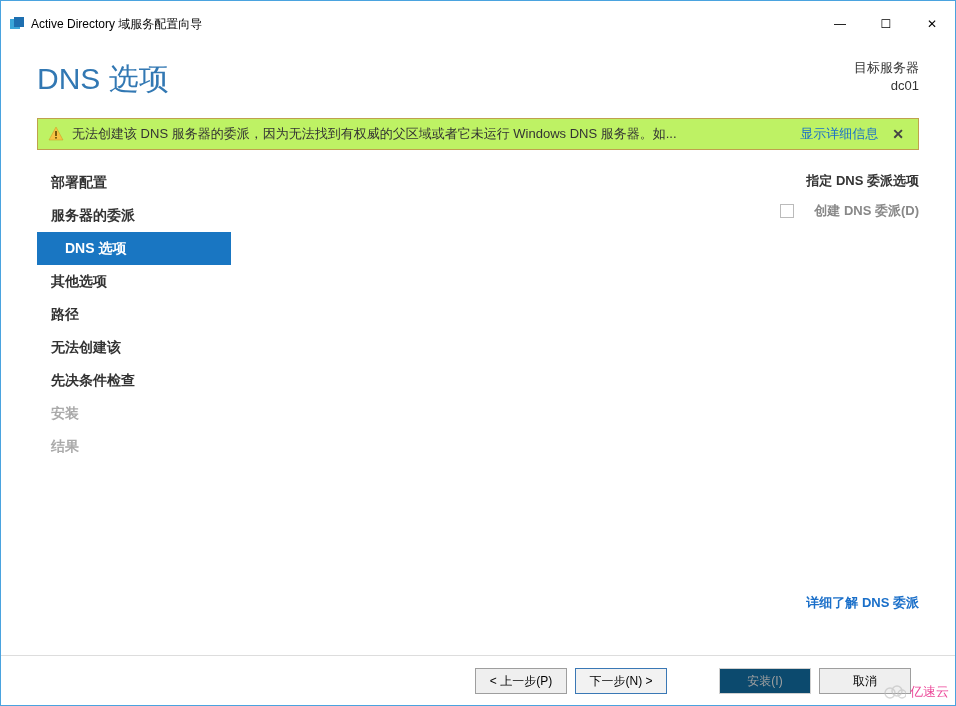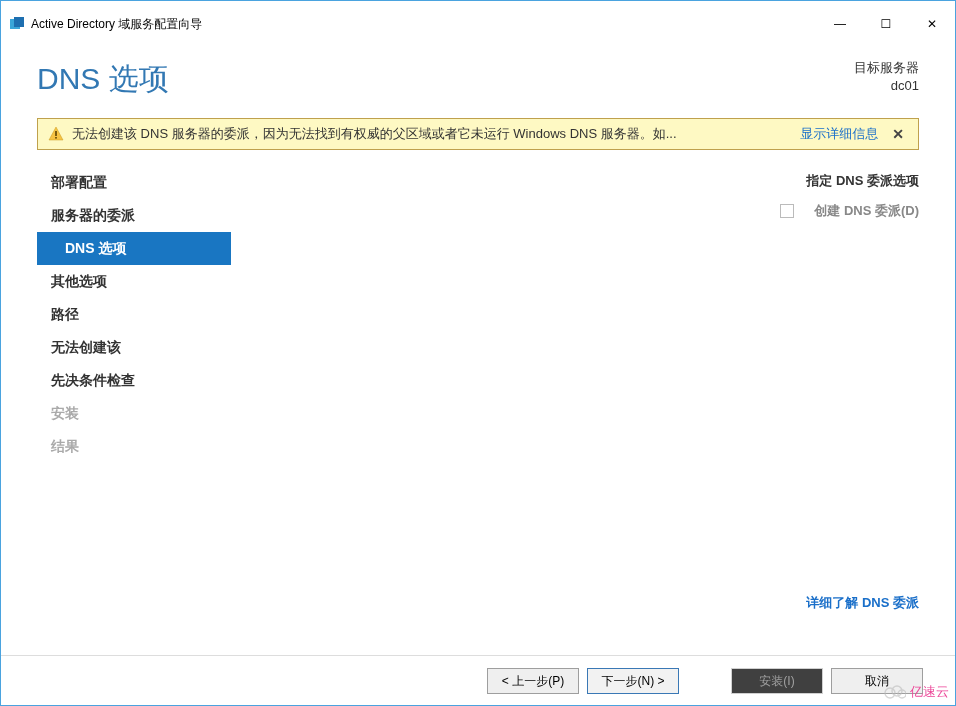--- a/index.html
+++ b/index.html
@@ -48,21 +48,21 @@
     .target-server {
       text-align: right;
       font-size: 13px;
       color: #333;
       font-weight: 400;
       line-height: 1.4;
     }
     .warning-bar {
       margin: 0 36px 12px 36px;
       border: 1px solid #bfa14d;
-      background: #fef9c3;
+      background: #bef264;
       display: flex;
       align-items: center;
       padding: 6px 10px;
       font-size: 13px;
       color: #333;
     }
     .warning-icon {
       margin-right: 8px;
       display: inline-flex;
     }
@@ -127,37 +127,37 @@
       margin-bottom: 10px;
     }
     .footer {
       position: absolute;
       bottom: 0; left: 0; right: 0;
       height: 50px;
       border-top: 1px solid #ddd;
       display: flex;
       align-items: center;
       justify-content: flex-end;
-      padding: 0 32px;
+      padding: 0 44px;
       gap: 8px;
       background: #fff;
     }
     .footer-btn {
       min-width: 92px;
       height: 26px;
       border: 1px solid #9e9e9e;
       background: #efefef;
       font-size: 12px;
       text-align: center;
       line-height: 24px;
       cursor: pointer;
       padding: 0 10px;
     }
     .footer-btn.primary { border: 1.5px solid #3a78b5; background: #f2f2f2; }
-    .footer-btn.disabled { color: #a0a0a0; border-color: #d0d0d0; background: #404040; cursor: default; }
+    .footer-btn.disabled { color: #a0a0a0; border-color: #d0d0d0; background: #0c4a6e; cursor: default; }
     .footer-gap { width: 36px; }
     .watermark {
       position: absolute;
       right: 6px; bottom: 4px;
       display: flex; align-items: center; gap: 4px;
       color: #ec4899; font-size: 13px;
       pointer-events: none;
     }
     .watermark svg { opacity: .6; }
   </style>

